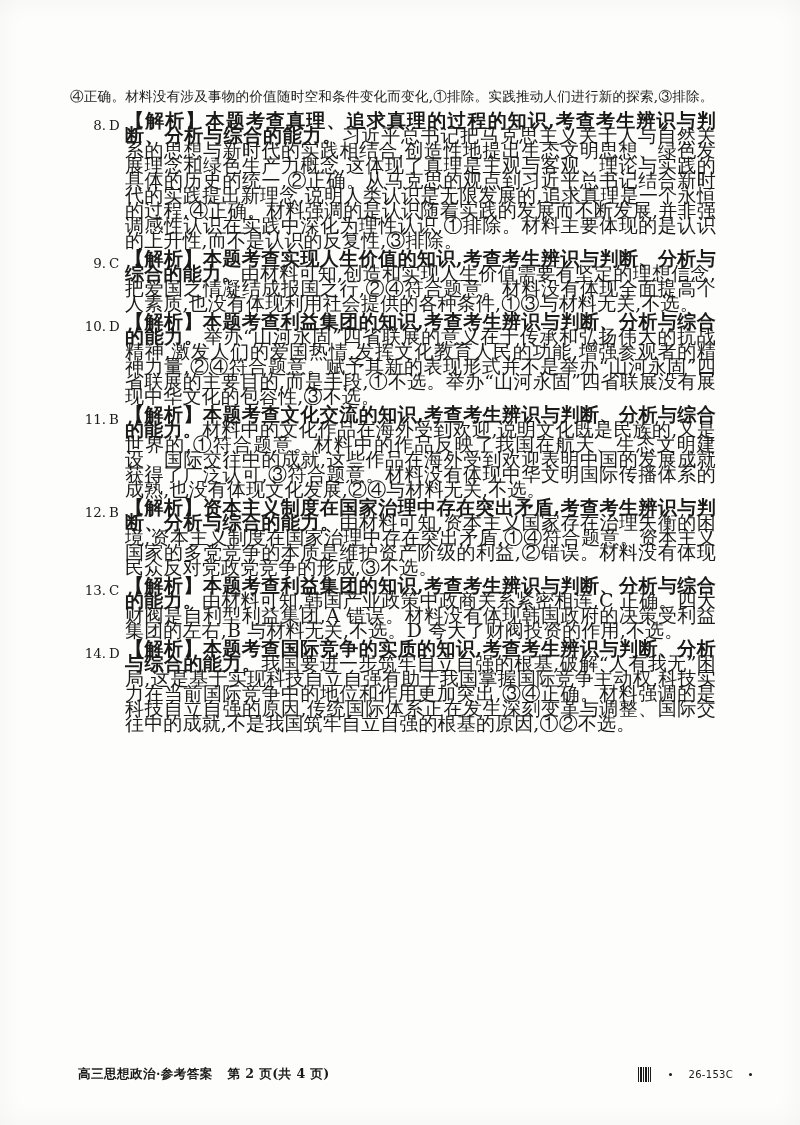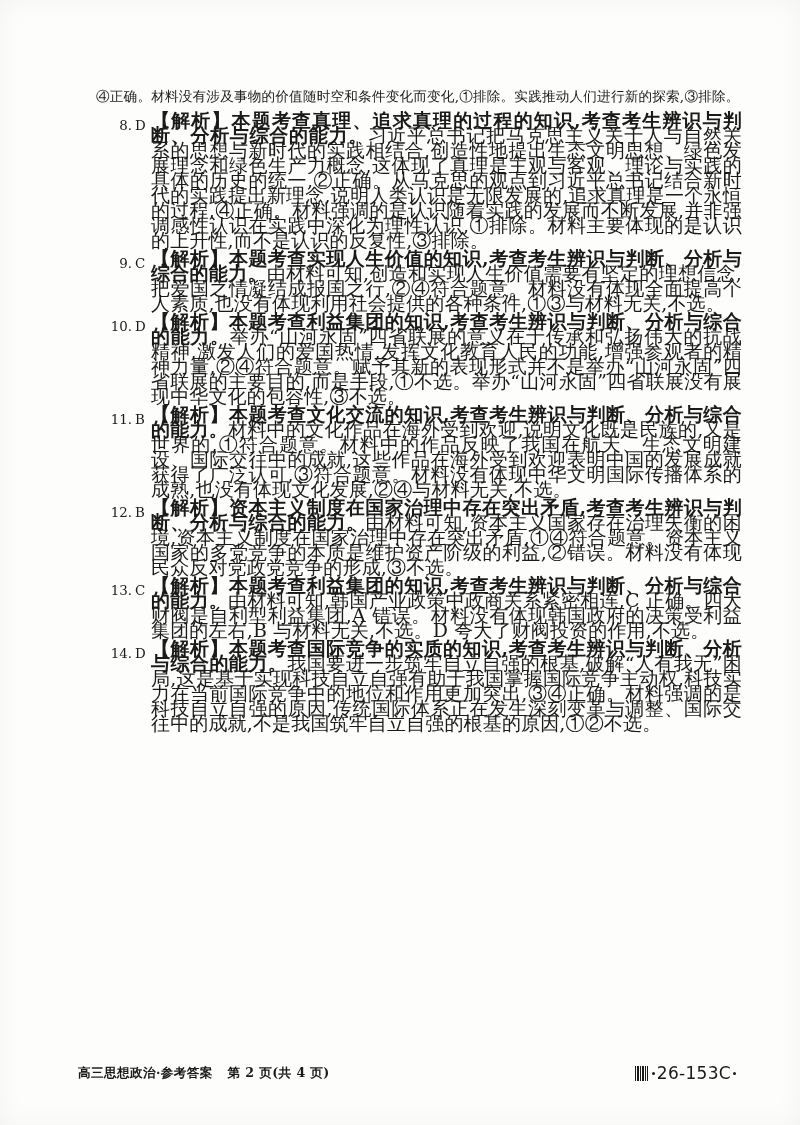--- a/index.html
+++ b/index.html
@@ -12,21 +12,21 @@
     background: #ffffff;
     font-family: "DejaVu Serif", "Liberation Serif", serif;
     color: #1a1a1a;
     overflow: hidden;
   }
   .page {
     position: relative;
     width: 800px;
     height: 1125px;
     box-sizing: border-box;
-    padding: 70px 78px 0 96px;
+    padding: 70px 78px 0 70px;
     background: #fdfdfb;
   }
   
   .page::before {
     content: "";
     position: absolute;
     left: 0; top: 0; right: 0; bottom: 0;
     box-shadow: inset 0 0 26px rgba(0,0,0,0.045);
     pointer-events: none;
   }
@@ -77,40 +77,40 @@
     font-weight: bold;
   }
   .tag {
     font-weight: bold;
   }
 
   
   .footer {
     position: absolute;
     left: 78px;
-    right: 64px;
+    right: 48px;
     bottom: 42px;
     display: flex;
     align-items: center;
     justify-content: space-between;
     font-size: 12.6px;
   }
   .footer-left {
     font-weight: bold;
     letter-spacing: 0.4px;
   }
   .footer-left .pagenum {
     font-weight: bold;
     margin-left: 10px;
   }
   .footer-right {
     display: flex;
     align-items: center;
-    gap: 2px;
-    font-size: 17px;
+    gap: 16px;
+    font-size: 10px;
     letter-spacing: 0.3px;
     font-family: "DejaVu Sans", "Liberation Sans", sans-serif;
   }
   .dot {
     display: inline-block;
     width: 3px; height: 3px;
     border-radius: 50%;
     background: #1a1a1a;
     vertical-align: middle;
   }

